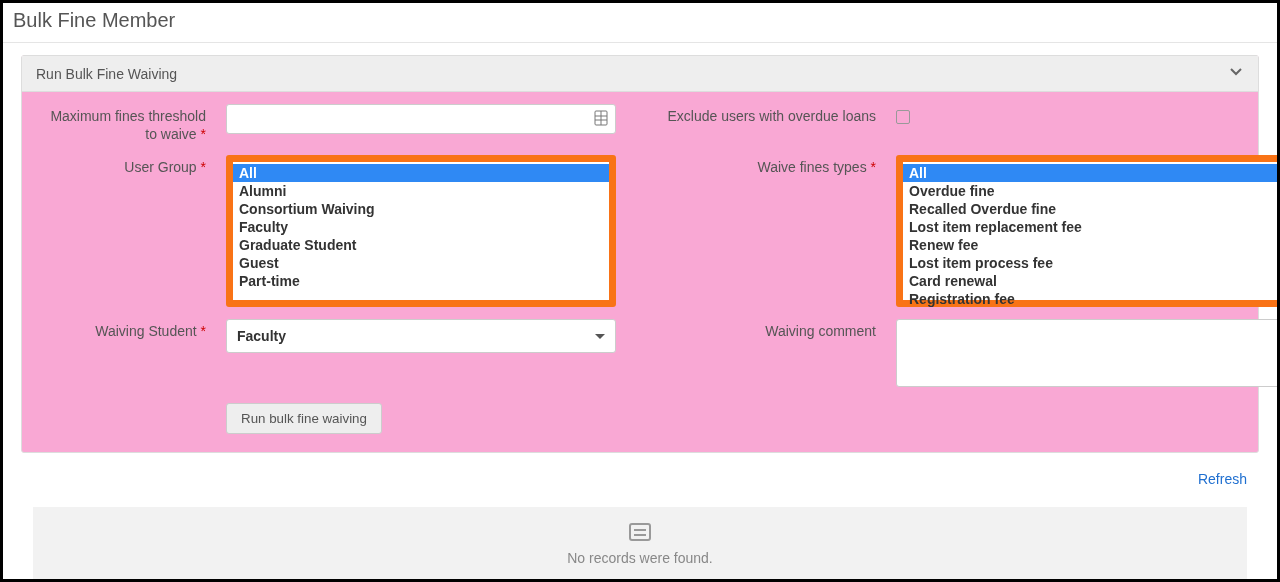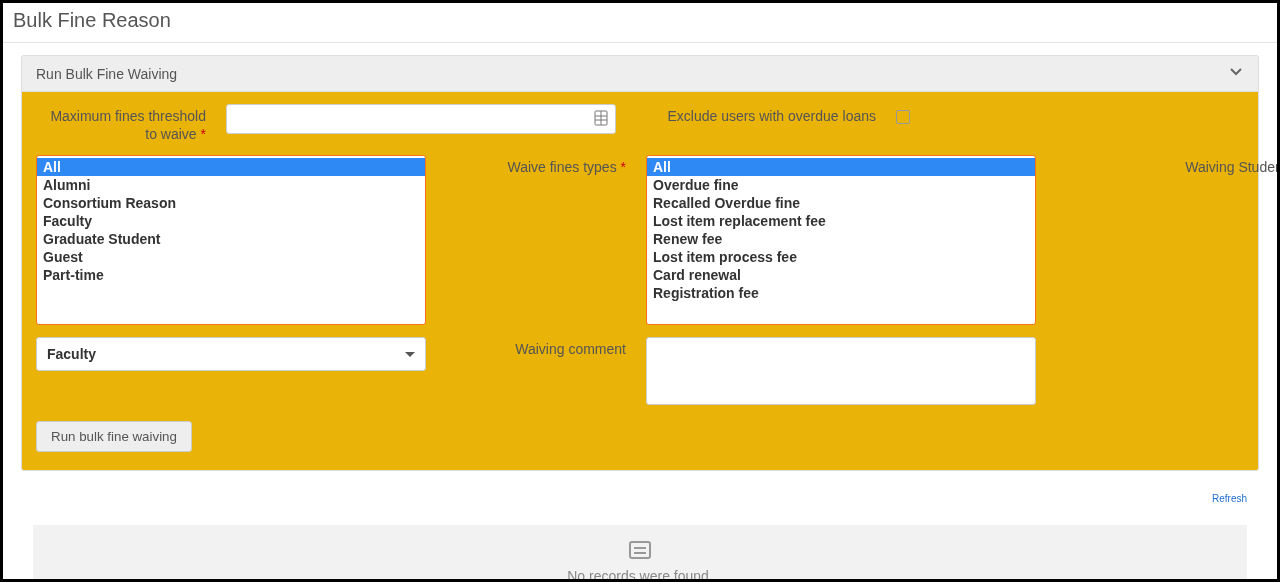--- a/index.html
+++ b/index.html
@@ -21,21 +21,21 @@
     font-weight: 400;
   }
   .hr {
     border-top: 1px solid #e5e5e5;
     margin: 0 0 12px 0;
   }
   .panel {
     margin: 0 18px;
     border: 1px solid #ddd;
     border-radius: 3px;
-    background: #eab308;
+    background: #f9a8d4;
   }
   .panel-header {
     background: #eeeeee;
     padding: 8px 14px;
     color: #555;
     display: flex;
     justify-content: space-between;
     align-items: center;
     border-bottom: 1px solid #ddd;
   }
@@ -75,22 +75,22 @@
   }
   .checkbox {
     width: 14px; height: 14px;
     border: 1px solid #999;
     border-radius: 2px;
     display: inline-block;
     margin-top: 6px;
   }
   .listbox-wrap {
     width: 390px;
-    height: 170px;
-    border: 1px solid #f97316;
+    height: 152px;
+    border: 7px solid #f97316;
     border-radius: 3px;
     background: #fff;
     display: flex;
   }
   .listbox {
     flex: 1;
     overflow-y: scroll;
     overflow-x: hidden;
     padding: 2px 0;
     height: 150px;
@@ -145,21 +145,21 @@
     border-radius: 3px;
     cursor: pointer;
   }
   .refresh-row {
     text-align: right;
     padding: 18px 30px 8px 0;
   }
   .refresh-link {
     color: #1f6fd0;
     cursor: pointer;
-    font-size: 10px;
+    font-size: 14px;
   }
   .empty-state {
     margin: 12px 30px;
     background: #f2f2f2;
     text-align: center;
     padding: 16px 0 24px 0;
     color: #888;
   }
   .empty-icon {
     display: inline-block;
@@ -179,21 +179,21 @@
   .empty-icon::before { top: 4px; }
   .empty-icon::after { top: 9px; }
   
   .listbox::-webkit-scrollbar { width: 16px; }
   .listbox::-webkit-scrollbar-track { background: #eee; }
   .listbox::-webkit-scrollbar-thumb { background: #c7c7c7; border: 1px solid #aaa; }
 </style>
 </head>
 <body>
 
-<div class="page-title">Bulk Fine Reason</div>
+<div class="page-title">Bulk Fine Member</div>
 <div class="hr"></div>
 
 <div class="panel">
   <div class="panel-header">
     <span>Run Bulk Fine Waiving</span>
     <span class="chevron-down">
       <svg width="16" height="16" viewBox="0 0 16 16">
           <path d="M3 5 L8 10 L13 5" stroke="#666" stroke-width="2" fill="none"></path>
         </svg>
     </span>
@@ -216,25 +216,28 @@
             </svg>
         </span>
       </div>
       <div class="label">
         <span>Exclude users with overdue loans</span>
       </div>
       <div>
         <span class="checkbox"></span>
       </div>
 
+      <div class="label">
+        <span>User Group</span> <span class="req">*</span>
+      </div>
       <div class="listbox-wrap">
         <div class="listbox" id="ug-list">
             <div class="opt selected">All</div>
             <div class="opt">Alumni</div>
-            <div class="opt">Consortium Reason</div>
+            <div class="opt">Consortium Waiving</div>
             <div class="opt">Faculty</div>
             <div class="opt">Graduate Student</div>
             <div class="opt">Guest</div>
             <div class="opt">Part-time</div>
           </div>
       </div>
       <div class="label">
         <span>Waive fines types</span> <span class="req">*</span>
       </div>
       <div class="listbox-wrap">

